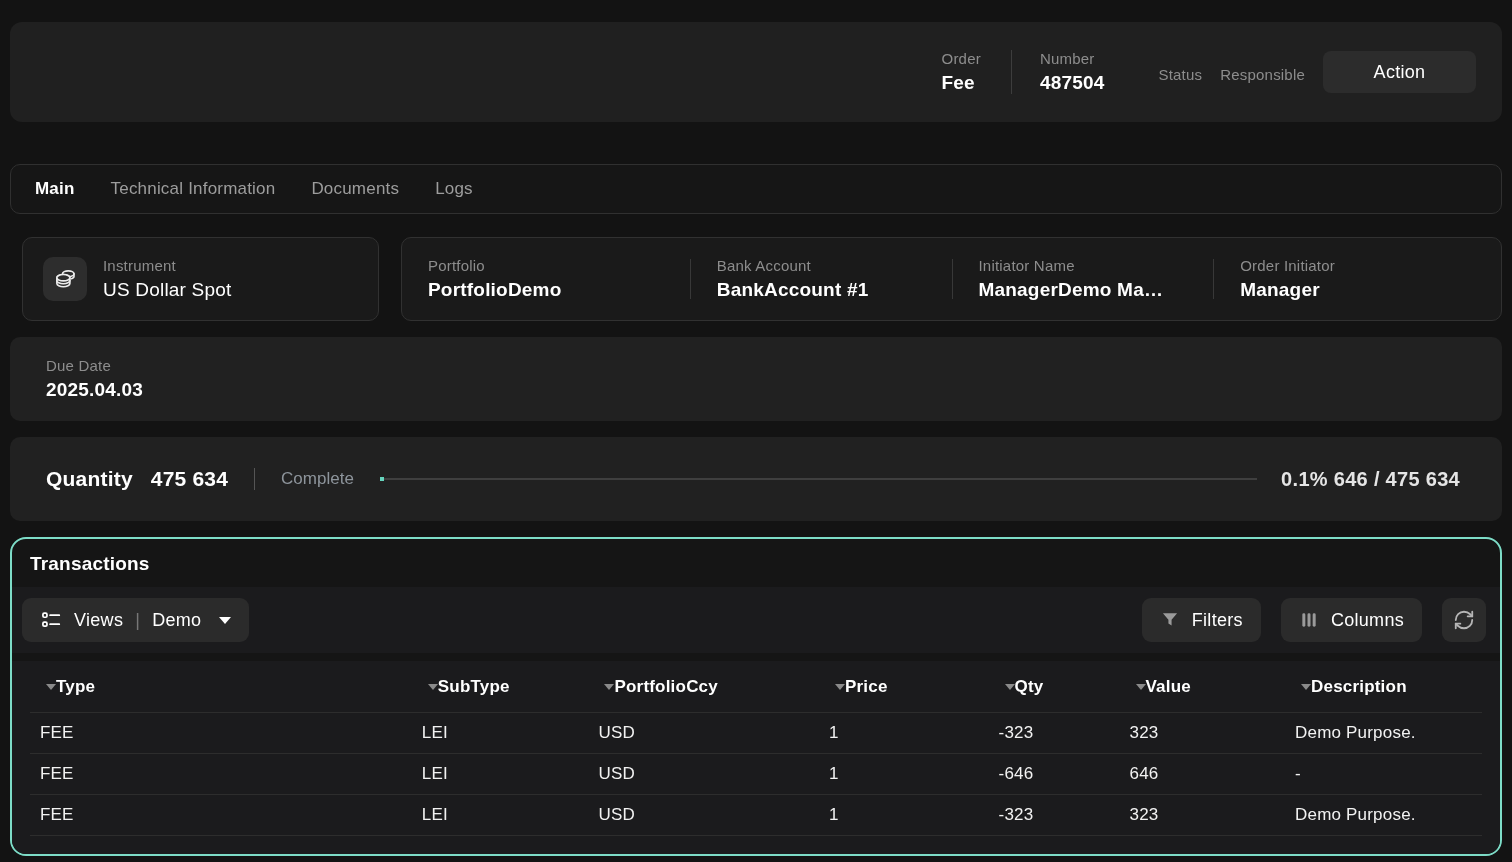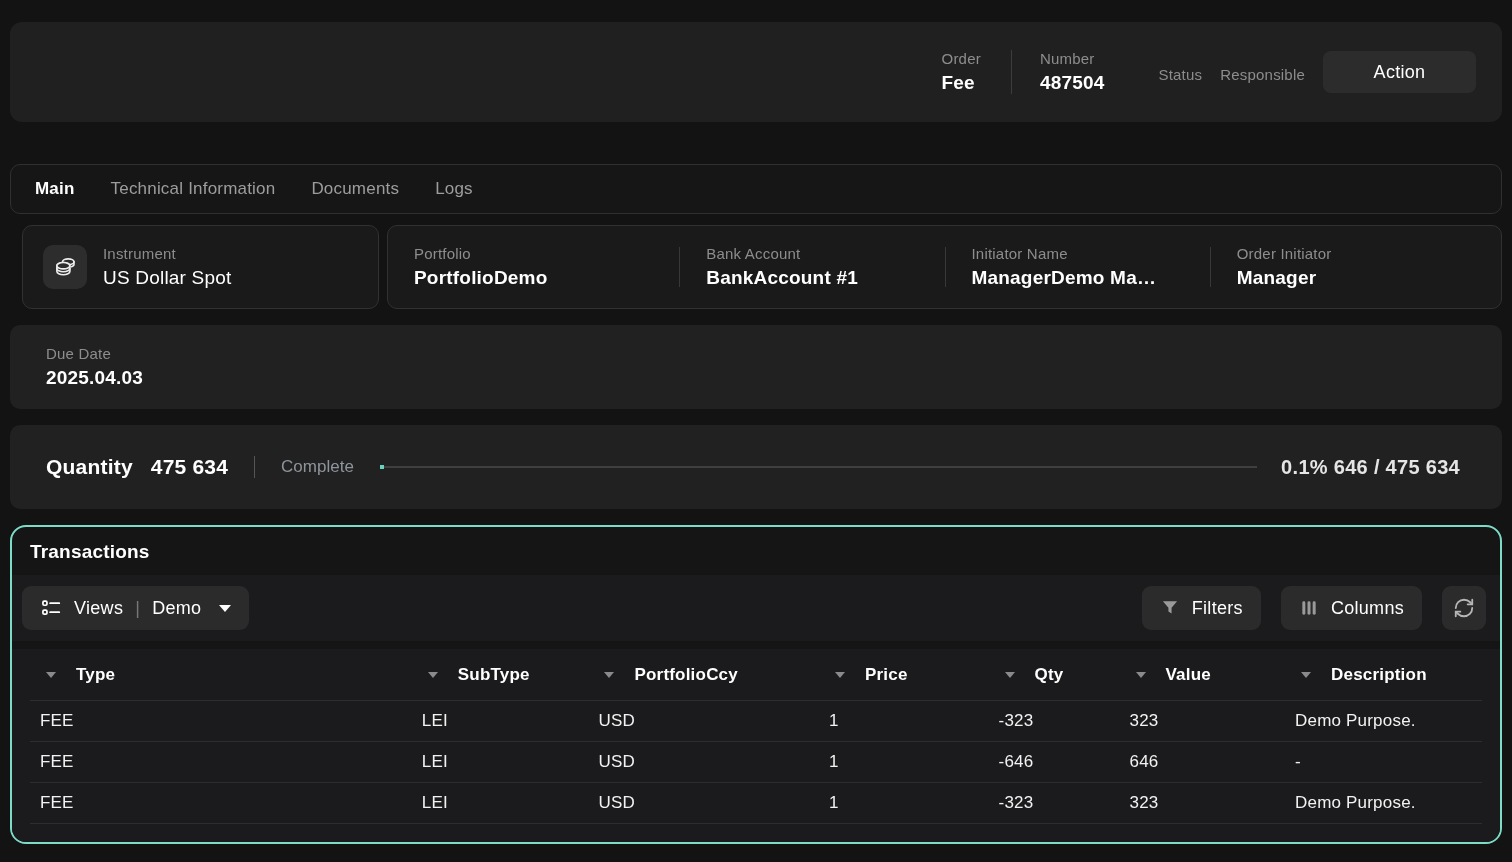--- a/index.html
+++ b/index.html
@@ -47,27 +47,27 @@
   .chip svg{ display:block; }
 
   .action-btn{
     height:42px; width:153px; background:#2c2c2c; border:none; border-radius:8px;
     color:#fff; font-size:18px; font-family:inherit; cursor:pointer; letter-spacing:.3px;
   }
 
   
   .tabbar{
     height:50px; border:1px solid #303030; border-radius:10px; background:#161616;
-    display:flex; align-items:center; gap:36px; padding:16px 24px; margin-bottom:11px;
+    display:flex; align-items:center; gap:36px; padding:16px 24px; margin-bottom:23px;
   }
   .tab{ font-size:17px; color:#9d9d9d; cursor:pointer; letter-spacing:.2px; }
   .tab.active{ color:#fff; font-weight:bold; }
 
   
-  .info-row{ display:flex; gap:8px; margin-bottom:16px;padding-left:12px; }
+  .info-row{ display:flex; gap:22px; margin-bottom:16px;padding-left:12px; }
   .card{ height:84px; background:#1a1a1a; border:1px solid #313131; border-radius:10px;
          display:flex; align-items:center; }
   .instrument-card{ width:357px; padding:0 20px; gap:16px; flex:none; }
   .icon-tile{ width:44px; height:44px; background:#2d2d2d; border-radius:10px;
     display:flex; align-items:center; justify-content:center; flex:none; }
   .instrument-card .value{ font-weight:normal; }
   .multi-card{ flex:1; padding:0 26px; }
   .multi-card .mfield{ flex:1; display:flex; align-items:center; }
   .multi-card .mfield .vdiv{ height:40px; margin-right:26px; background:#383838; }
   .multi-card .value{ white-space:nowrap; overflow:hidden; text-overflow:ellipsis; max-width:240px; }
@@ -110,21 +110,21 @@
   .toolbar-spacer{ flex:1; }
   .icon-btn{ width:44px; justify-content:center; padding:0; }
 
   .tx-table{ background:#1b1b1d; flex:1; display:flex; flex-direction:column; padding:0 18px; }
   .t-head,.tr{
     display:grid;
     grid-template-columns:376fr 174fr 227fr 167fr 129fr 163fr 194fr;
     align-items:center;
   }
   .t-head{ height:52px; border-bottom:1px solid #2d2d2d; }
-  .th{ display:flex; align-items:center; gap:20px; padding-left:16px;
+  .th{ display:flex; align-items:center; padding-left:16px;
        font-size:17px; font-weight:bold; cursor:pointer; letter-spacing:.2px; }
   .caret{ width:0; height:0; border-left:5px solid transparent;
     border-right:5px solid transparent; border-top:6px solid #8a8a8a; flex:none; }
   .tr{ height:41px; border-bottom:1px solid #2d2d2d; cursor:pointer; }
   .td{ font-size:17px; color:#f2f2f2; padding-left:10px; white-space:nowrap;
        overflow:hidden; text-overflow:ellipsis; letter-spacing:.2px; }
 
   svg{ flex:none; }
 </style>
 </head>

